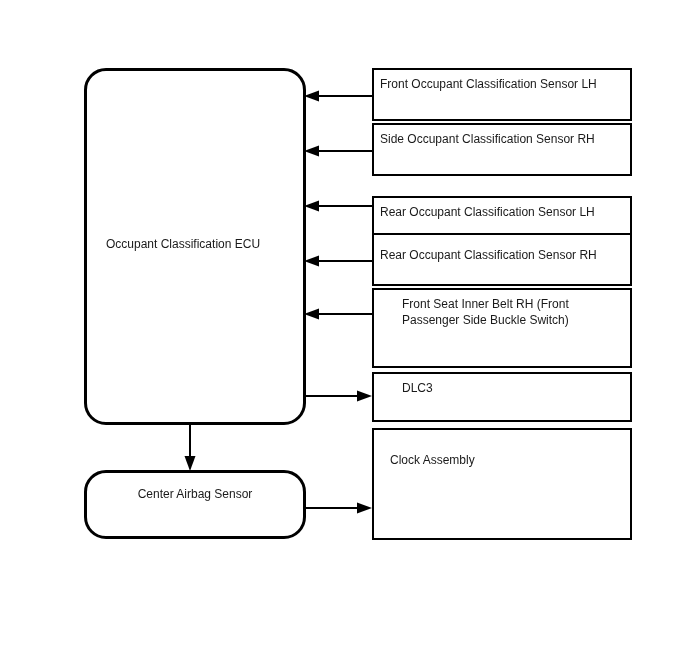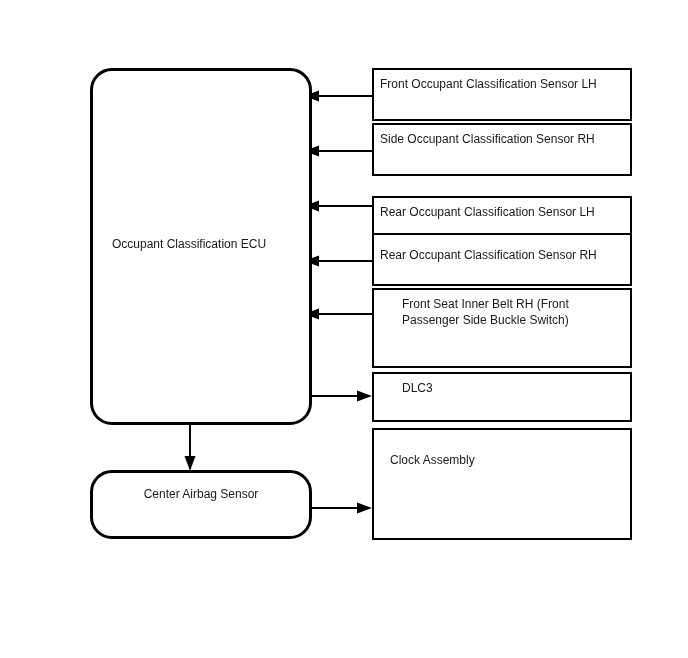--- a/index.html
+++ b/index.html
@@ -20,21 +20,20 @@
   }
   .node {
     position: absolute;
     box-sizing: border-box;
     background: #ffffff;
     border: 2px solid #000000;
   }
   .node.rounded {
     border-width: 3px;
     border-radius: 22px;
-    margin-left: 6px;
   }
   .node.sharp {
     border-width: 2px;
     border-radius: 0;
   }
   .node-label {
     position: absolute;
     font-size: 12px;
     line-height: 16px;
     color: #1a1a1a;

